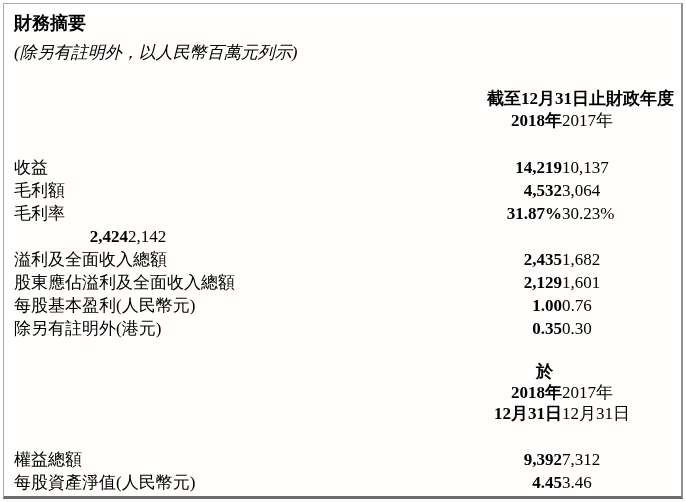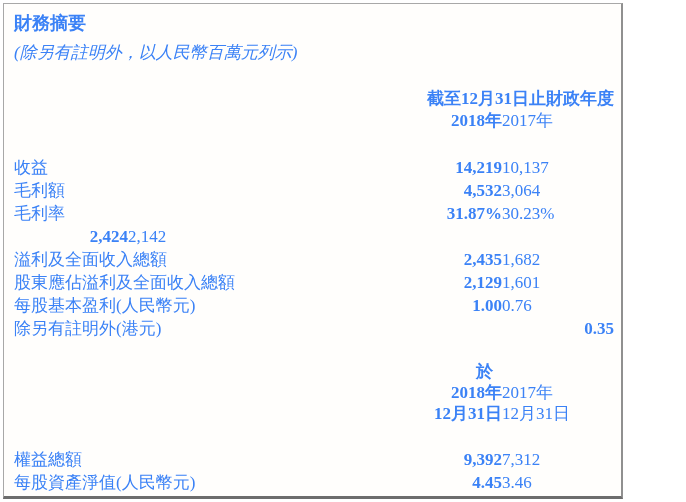--- a/index.html
+++ b/index.html
@@ -6,28 +6,28 @@
     margin: 0;
     padding: 0;
     background: #ffffff;
     width: 686px;
     height: 502px;
     overflow: hidden;
   }
   .sheet {
     box-sizing: border-box;
     margin: 3px 3px 0 3px;
-    width: 620px;
+    width: 680px;
     height: 496px;
     background: #fffefc;
     border: 1px solid #a8a8a8;
     border-right: 2px solid #909090;
     border-bottom: 3px solid #6d6d6d;
     padding: 9px 7px 0 6px;
-    color: #3b82f6;
+    color: #000000;
     font-family: "Liberation Serif", serif;
     font-size: 17px;
   }
   .title {
     font-size: 18px;
     font-weight: bold;
     line-height: 21px;
     padding-left: 4px;
   }
   .subtitle {
@@ -104,20 +104,21 @@
       <span class="c17">1,601</span>
     </div>
     <div class="row">
       <span class="lbl">每股基本盈利(人民幣元)</span>
       <span class="c18">1.00</span>
       <span class="c17">0.76</span>
     </div>
     <div class="row">
       <span class="lbl">除另有註明外(港元)</span>
       <span class="c18">0.35</span>
+      <span class="c17">0.30</span>
     </div>
   </div>
 
   <div class="sec2-head">
     <div class="row">
       <span class="lbl"></span>
       <span class="c18 at">於</span>
       <span class="c17"></span>
     </div>
     <div class="row">

